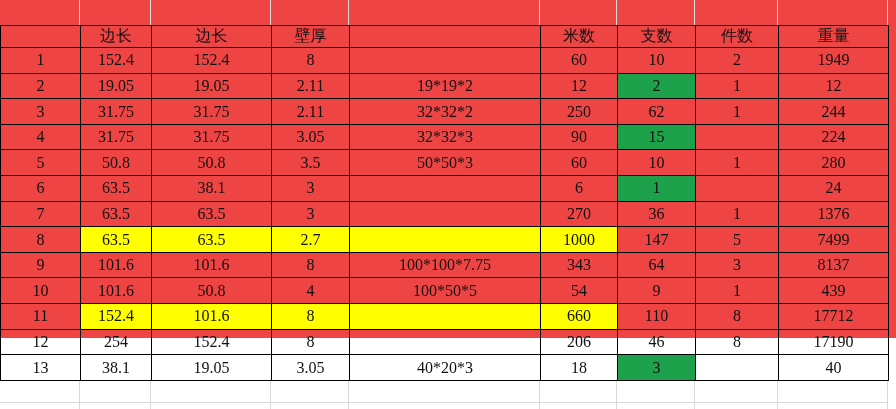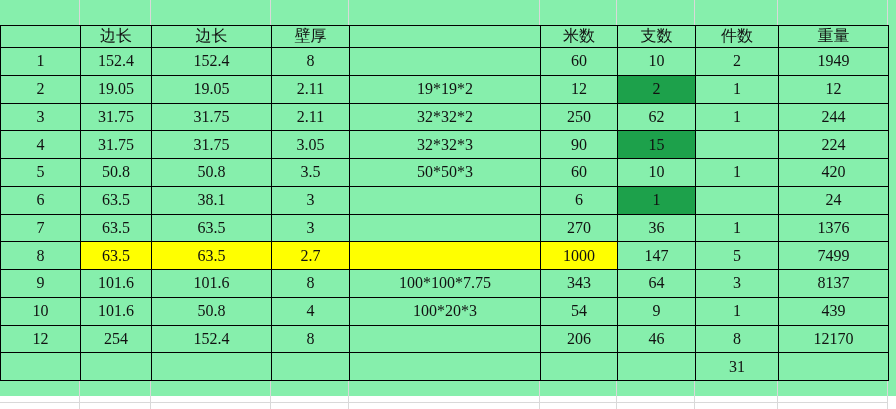--- a/index.html
+++ b/index.html
@@ -1,18 +1,18 @@
 <!DOCTYPE html>
 <html style="--hl-yellow: #ffff00; --hl-green: #1da14b;"><head>
 <meta charset="utf-8">
 <style>
   html,body{margin:0;padding:0;background:#ffffff;}
   body{width:896px;height:409px;overflow:hidden;}
   .sheet{
-    position:relative;width:896px;height:396px;background:#86efac;
+    position:relative;width:896px;height:338px;background:#ef4444;
     font-family:"Liberation Serif","DejaVu Serif",serif;
     font-size:16px;color:#111;
   }
   
   .gridrow{display:flex;width:888px;box-sizing:border-box;}
   .gridrow .gcell{box-sizing:border-box;border-right:1px solid #d9d9d9;height:100%;}
   .gridrow-top{height:25px;}
   .gridrow-bottom{height:22px;border-bottom:1px solid #d9d9d9;}
   .gridrow-partial{height:6px;}
   
@@ -118,21 +118,21 @@
         </tr>
         <tr>
           <td>5</td>
           <td>50.8</td>
           <td>50.8</td>
           <td>3.5</td>
           <td>50*50*3</td>
           <td>60</td>
           <td>10</td>
           <td>1</td>
-          <td>420</td>
+          <td>280</td>
         </tr>
         <tr>
           <td>6</td>
           <td>63.5</td>
           <td>38.1</td>
           <td>3</td>
           <td></td>
           <td>6</td>
           <td class="green">1</td>
           <td></td>
@@ -169,47 +169,58 @@
           <td>343</td>
           <td>64</td>
           <td>3</td>
           <td>8137</td>
         </tr>
         <tr>
           <td>10</td>
           <td>101.6</td>
           <td>50.8</td>
           <td>4</td>
-          <td>100*20*3</td>
+          <td>100*50*5</td>
           <td>54</td>
           <td>9</td>
           <td>1</td>
           <td>439</td>
+        </tr>
+        <tr>
+          <td>11</td>
+          <td class="yellow">152.4</td>
+          <td class="yellow">101.6</td>
+          <td class="yellow">8</td>
+          <td class="yellow"></td>
+          <td class="yellow">660</td>
+          <td>110</td>
+          <td>8</td>
+          <td>17712</td>
         </tr>
         <tr>
           <td>12</td>
           <td>254</td>
           <td>152.4</td>
           <td>8</td>
           <td></td>
           <td>206</td>
           <td>46</td>
           <td>8</td>
-          <td>12170</td>
-        </tr>
-        <tr>
-          <td></td>
-          <td></td>
-          <td></td>
-          <td></td>
-          <td></td>
-          <td></td>
-          <td></td>
-          <td>31</td>
-          <td></td>
+          <td>17190</td>
+        </tr>
+        <tr>
+          <td>13</td>
+          <td>38.1</td>
+          <td>19.05</td>
+          <td>3.05</td>
+          <td>40*20*3</td>
+          <td>18</td>
+          <td class="green">3</td>
+          <td></td>
+          <td>40</td>
         </tr>
       </tbody>
     </table>
   <div class="gridrow gridrow-bottom">
       <div class="gcell" style="width: 80px;"></div>
       <div class="gcell" style="width: 71px;"></div>
       <div class="gcell" style="width: 120px;"></div>
       <div class="gcell" style="width: 78px;"></div>
       <div class="gcell" style="width: 191px;"></div>
       <div class="gcell" style="width: 77px;"></div>

